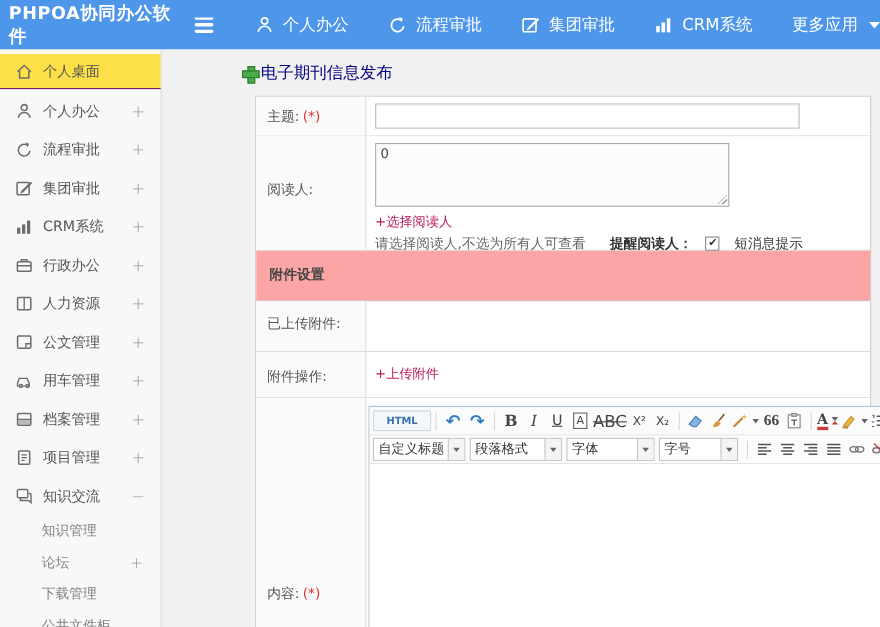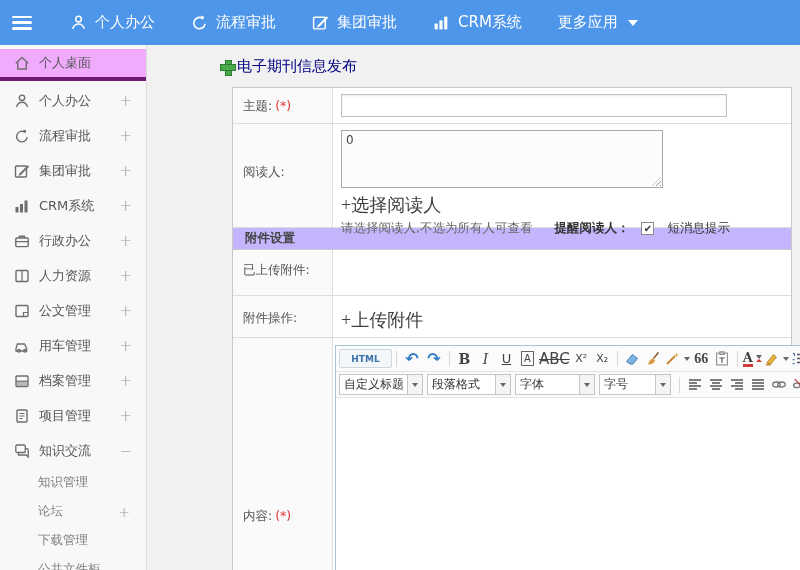--- a/index.html
+++ b/index.html
@@ -14,21 +14,21 @@
   .hamburger { width:20px; height:14px; display:flex; flex-direction:column; justify-content:space-between; margin-left:12px; cursor:pointer; }
   .hamburger span { display:block; height:2.5px; background:#fff; border-radius:2px; }
   .topnav { display:flex; align-items:center; margin-left:38px; gap:36px; }
   .topnav-item { display:flex; align-items:center; gap:8px; font-size:15px; cursor:pointer; white-space:nowrap; }
   .topnav-item .nicon { width:17px; height:17px; display:inline-flex; color:#fff; }
   .nicon svg { width:100%; height:100%; }
   .caret-down { width:0; height:0; border-left:5px solid transparent; border-right:5px solid transparent; border-top:6px solid #fff; margin-left:2px; }
   
   .sidebar { position:absolute; top:45px; left:0; bottom:0; width:147px; background:#f8f8f8; border-right:1px solid #ddd; padding-top:4px; }
   .side-item { height:35px; display:flex; align-items:center; padding:0 14px 0 14px; font-size:13px; color:#555; cursor:pointer; }
-  .side-item.active { height:32px; background:#f0abfc; border-bottom:4px solid #701a75; margin-bottom:2px; }
+  .side-item.active { height:32px; background:#fde047; border-bottom:1px solid #701a75; margin-bottom:2px; }
   .sicon { width:16px; height:16px; margin-right:9px; color:#6d6d6d; flex-shrink:0; display:inline-flex; }
   .sicon svg { width:100%; height:100%; }
   .expander { margin-left:auto; color:#999; font-size:15px; font-weight:300; }
   .side-sub { height:29px; display:flex; align-items:center; padding:0 16px 0 38px; font-size:12.5px; color:#828282; cursor:pointer; }
   .side-sub .expander { font-size:14px; }
   
   .main { position:absolute; left:148px; top:45px; right:0; bottom:0; background:#f1f1f1; overflow:hidden; }
   .page-title { margin:12px 0 0 72px; display:flex; align-items:center; gap:3px; font-size:15px; font-weight:normal; color:#000080; }
   .plus-icon { position:relative; width:14px; height:14px; }
   .plus-icon:before, .plus-icon:after { content:""; position:absolute; background:#4aa94a; border:1px solid #2e7d2e; }
@@ -41,27 +41,27 @@
   .req { color:#e03636; margin-left:3px; }
   .fvalue { flex:1; padding:6px 8px; min-width:0; }
   .row-subject { height:36px; }
   .subject-input { width:386px; height:23px; border:1px solid #b9c3c9; box-shadow:inset 0 1px 2px rgba(0,0,0,.08); background:#fff; padding:0 4px; font-size:12px; outline:none; }
   .row-readers { height:104px; }
   .row-readers .flabel { padding-top:40px; }
   .readers-box { position:relative; width:322px; height:58px; border:1px solid #a9a9a9; background:#fcfcfc; padding:2px 4px; font-size:12px; color:#444; overflow:hidden; }
   .resize-handle { position:absolute; right:1px; bottom:1px; width:9px; height:9px;
      background:repeating-linear-gradient(-45deg, #999 0 1px, transparent 1px 3px);
      clip-path:polygon(100% 0, 100% 100%, 0 100%); }
-  .link { color:#404040; font-size:18px; cursor:pointer; text-decoration:none; display:inline-block;font-family:Liberation Serif, serif; }
+  .link { color:#be185d; font-size:12px; cursor:pointer; text-decoration:none; display:inline-block; }
   .readers-link { margin:5px 0 3px; }
   .readers-hintline { display:flex; align-items:center; gap:10px; font-size:12.5px; color:#666; white-space:nowrap; }
   .remind { font-weight:bold; color:#333; margin-left:12px; }
   .cb { width:13px; height:13px; border:1px solid #8a8a8a; background:#fff; display:inline-flex; align-items:center; justify-content:center; font-size:10px; color:#333; margin:0 3px 0 2px; cursor:pointer; }
   .sms { color:#333; }
-  .row-attach-header { height:22px; background:#c4b5fd; border-bottom:1px solid #ccc; display:flex; align-items:center; padding-left:12px; font-weight:bold; color:#444; font-size:12.5px; }
+  .row-attach-header { height:46px; background:#fca5a5; border-bottom:1px solid #ccc; display:flex; align-items:center; padding-left:12px; font-weight:bold; color:#444; font-size:12.5px; }
   .row-uploaded { height:46px; }
   .row-uploaded .flabel { padding-top:12px; }
   .row-ops { height:42px; }
   .row-ops .flabel { padding-top:14px; }
   .row-ops .fvalue { padding-top:12px; }
   .row-content { height:420px; border-bottom:none; }
   .row-content .flabel { padding-top:170px; }
   .row-content .fvalue { padding:7px 0 0 2px; overflow:visible; }
   
   .editor { width:606px; border:1px solid #a5c4d4; background:#fff; }
@@ -85,20 +85,21 @@
   .tselect .sel-label { padding:0 4px; flex:1; white-space:nowrap; overflow:hidden; }
   .tselect .caretbox { width:15px; align-self:stretch; border-left:1px solid #c5c5c5; display:flex; align-items:center; justify-content:center; background:#f4f4f4; }
   .tselect .caretbox .caret { margin:0; }
   .sel-1 { width:84px; } .sel-2 { width:84px; } .sel-3 { width:80px; } .sel-4 { width:72px; }
   .editor-canvas { height:200px; background:#fff; }
 </style>
 </head>
 <body>
 
 <div class="topbar">
+  <div class="app-title">PHPOA协同办公软件</div>
   <div class="hamburger">
       <span></span>
       <span></span>
       <span></span>
     </div>
   <div class="topnav">
     <div class="topnav-item">
       <span class="nicon">
           <svg viewBox="0 0 16 16">
             <circle cx="8" cy="4.8" r="2.7" fill="none" stroke="currentColor" stroke-width="1.4"></circle>

